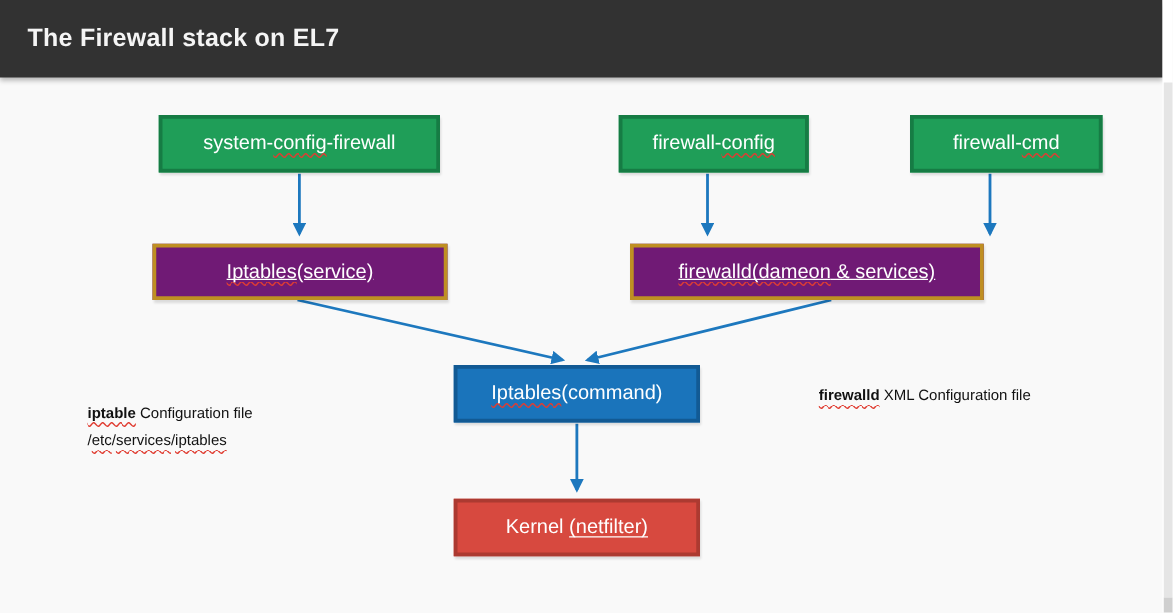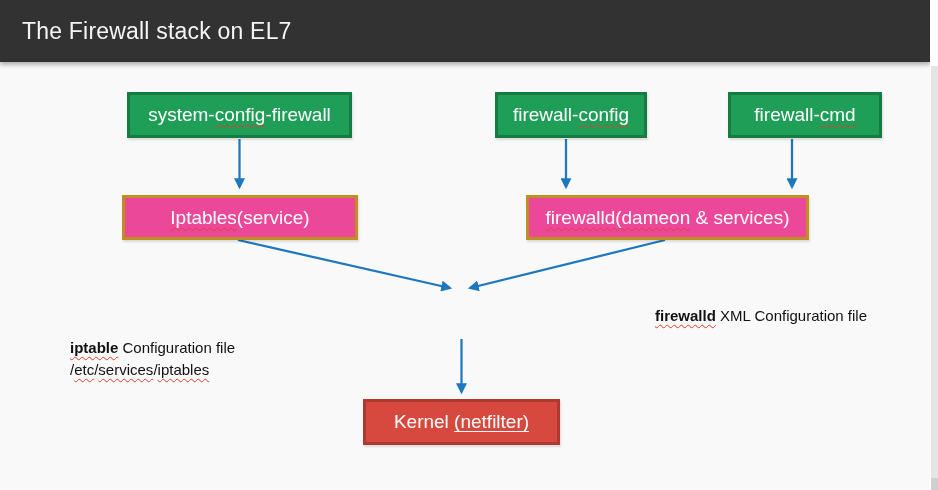--- a/index.html
+++ b/index.html
@@ -8,35 +8,35 @@
     font-family:"Liberation Sans", sans-serif;
     background:#f9f9f9;
   }
   .canvas{position:absolute;left:0;top:0;width:938px;height:490px;background:#f9f9f9;}
   .titlebar{
     position:absolute;left:0;top:0;width:930px;height:62px;
     background:#323232;color:#f5f5f5;
     display:flex;align-items:center;
     box-shadow:0 3px 4px rgba(0,0,0,0.28);
   }
-  .titlebar .title{font-size:23px;font-weight:400;padding-left:22px;letter-spacing:.2px;}
+  .titlebar .title{font-size:20px;font-weight:700;padding-left:22px;letter-spacing:.2px;}
   
   .gutter{position:absolute;left:930px;top:0;width:8px;height:490px;background:#ffffff;}
   .gutter .track{position:absolute;left:1px;top:66px;width:7px;height:412px;background:#e5e5e5;}
   .gutter .track-end{position:absolute;left:1px;top:478px;width:7px;height:12px;background:#cfcfcf;}
 
   .node{
     position:absolute;box-sizing:border-box;
     display:flex;align-items:center;justify-content:center;
-    color:#ffffff;font-size:19px;
+    color:#ffffff;font-size:16px;
     border:3px solid transparent;
     box-shadow:1px 2px 2px rgba(0,0,0,0.12);
   }
   .node.green {background:#1f9e58;border-color:#167c44;}
-  .node.orange{background:#ec4899;border-color:#bf8f22;}
+  .node.orange{background:#701a75;border-color:#bf8f22;text-decoration:underline;}
   .node.blue  {background:#1a74bb;border-color:#125a94;}
   .node.red   {background:#d7493f;border-color:#ac3a31;}
 
   .sq{
     text-decoration-line:underline;
     text-decoration-style:wavy;
     text-decoration-color:#e03c31;
     text-decoration-thickness:1px;
     text-underline-offset:3px;
     text-decoration-skip-ink:none;
@@ -44,21 +44,21 @@
   .sq-light{
     text-decoration-line:underline;
     text-decoration-style:wavy;
     text-decoration-color:rgba(255,240,240,0.92);
     text-decoration-thickness:1px;
     text-underline-offset:3px;
     text-decoration-skip-ink:none;
     text-decoration:underline;
   }
 
-  .note{position:absolute;color:#111111;font-size:15px;line-height:22px;}
+  .note{position:absolute;color:#111111;font-size:12px;line-height:22px;}
   .note .nb{font-weight:700;}
 
   svg.arrows{position:absolute;left:0;top:0;pointer-events:none;}
 </style>
 </head>
 <body>
 
 <div class="canvas">
 
   <div class="titlebar">
@@ -88,30 +88,33 @@
   </div>
 
   <div class="node green" style="left:728px;top:92px;width:154px;height:46px">
     <span><span>firewall-</span><span class="sq">cmd</span></span>
   </div>
 
   <div class="node orange" style="left:122px;top:195px;width:236px;height:45px">
     <span><span class="sq">Iptables</span><span>(service)</span></span>
   </div>
 
-  <div class="node orange" style="left:526px;top:195px;width:283px;height:45px">
+  <div class="node orange" style="left:504px;top:195px;width:283px;height:45px">
     <span><span class="sq">firewalld(dameon</span><span> &amp; services)</span></span>
   </div>
 
+  <div class="node blue" style="left:363px;top:292px;width:197px;height:46px">
+    <span><span class="sq">Iptables</span><span>(command)</span></span>
+  </div>
 
   <div class="node red" style="left:363px;top:399px;width:197px;height:46px">
     <span><span>Kernel </span><span class="sq-light">(netfilter)</span></span>
   </div>
 
-  <div class="note" style="left:70px;top:337px;width:270px">
+  <div class="note" style="left:70px;top:319px;width:270px">
     <div><span class="nb sq">iptable</span><span> Configuration file</span></div>
     <div><span>/</span><span class="sq">etc</span><span>/</span><span class="sq">services</span><span>/</span><span class="sq">iptables</span></div>
   </div>
 
   <div class="note" style="left:655px;top:305px;width:280px">
     <div><span class="nb sq">firewalld</span><span> XML Configuration file</span></div>
   </div>
 
   <div class="gutter">
     <div class="track"></div>

